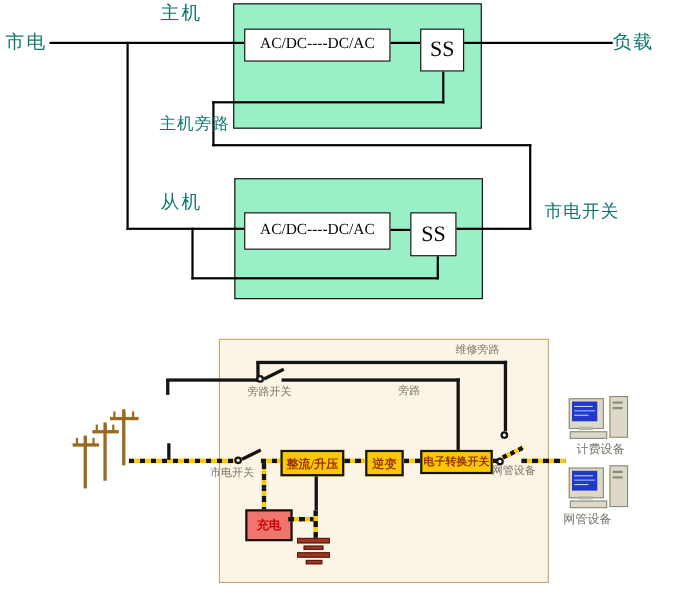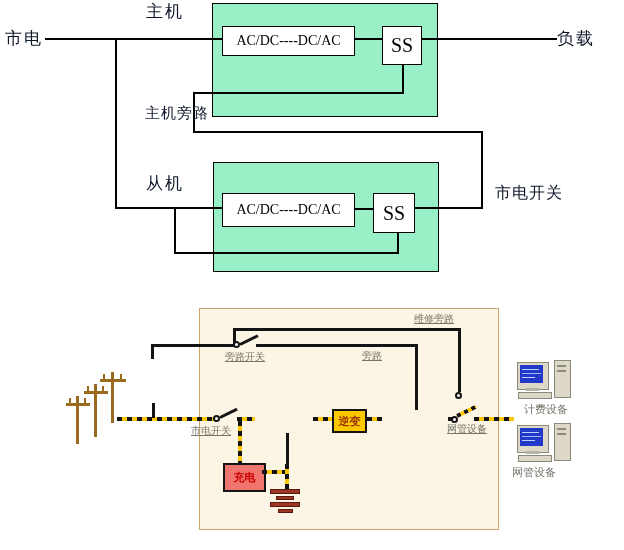--- a/index.html
+++ b/index.html
@@ -1,24 +1,24 @@
 <!DOCTYPE html>
 <html style="--green: #9af0c6; --gold: #fdc800; --blue: #6699cc; --pink: #ef756e; --panel: #fcf4e4; --panel-border: #caa46a; --bar: #9e3626; --pole: #9a6a1e; --label-gray: #76756b; --box-text: #993300; --charger-text: #cc0000; --screen: #2238c8; --case: #ddd8c8;"><head>
 <meta charset="utf-8">
 <style>
   html,body{margin:0;padding:0;background:#fff;}
   .screen{position:relative;width:624px;height:550px;background:#fff;overflow:hidden;
           font-family:"Liberation Serif","DejaVu Serif",serif;}
   .grp{position:absolute;inset:0;}
   
-  .lbl{position:absolute;white-space:nowrap;line-height:1;color:#0f172a;}
+  .lbl{position:absolute;white-space:nowrap;line-height:1;color:#0f766e;}
   .f17{font-size:17px;letter-spacing:2px;}
   .f15{font-size:15px;letter-spacing:1px;}
   .f16{font-size:16px;letter-spacing:1px;}
-  .sm{font-size:10px;color:var(--label-gray,#76756b);letter-spacing:0;text-decoration:underline;}
+  .sm{font-size:10px;color:var(--label-gray,#76756b);letter-spacing:0;}
   .dev{font-size:11px;color:var(--label-gray,#76756b);}
   
   .hl,.vl{position:absolute;background:#000;}
   .hl{height:2px;} .vl{width:2px;}
   .hl3{position:absolute;background:#141414;height:3px;}
   .vl3{position:absolute;background:#141414;width:3px;}
   .dash-h{position:absolute;height:4px;
       background:repeating-linear-gradient(90deg,#141414 0 5px,var(--gold,#fc0) 5px 10px);}
   .dash-v{position:absolute;width:4px;
       background:repeating-linear-gradient(180deg,#141414 0 5px,var(--gold,#fc0) 5px 10px);}
@@ -163,25 +163,31 @@
     <i class="blade" style="left:220px;top:416px;width:19px;transform:rotate(-26deg)"></i>
     <i class="dash-h" style="left:237px;top:417px;width:18px"></i>
     <span class="lbl sm" style="left:191px;top:426px">市电开关</span>
 
     <i class="dash-v" style="left:238px;top:421px;height:42px"></i>
     <div class="pinkbox" style="left:223px;top:463px;width:39px;height:25px">
       <span>充电</span>
     </div>
     <i class="dash-h" style="left:262px;top:470px;width:26px"></i>
 
+    <div class="ybox" style="left:255px;top:409px;width:58px;height:24px">
+      <span>整流/升压</span>
+    </div>
     <i class="dash-h" style="left:313px;top:417px;width:19px"></i>
     <div class="ybox" style="left:332px;top:409px;width:35px;height:24px">
       <span>逆变</span>
     </div>
     <i class="dash-h" style="left:367px;top:417px;width:15px"></i>
+    <div class="ybox" style="left:382px;top:409px;width:66px;height:22px;font-size:10px">
+      <span>电子转换开关</span>
+    </div>
 
     <i class="dash-h" style="left:448px;top:417px;width:6px"></i>
     <i class="node" style="left:451px;top:416px"></i>
     <i class="blade striped" style="left:457px;top:414px;width:21px;transform:rotate(-26deg)"></i>
     <i class="dash-h" style="left:474px;top:417px;width:40px"></i>
     <span class="lbl sm" style="left:447px;top:424px">网管设备</span>
 
     <i class="vl3" style="left:286px;top:433px;height:31px"></i>
     <i class="dash-v" style="left:285px;top:464px;height:25px"></i>
     <div class="grp">

